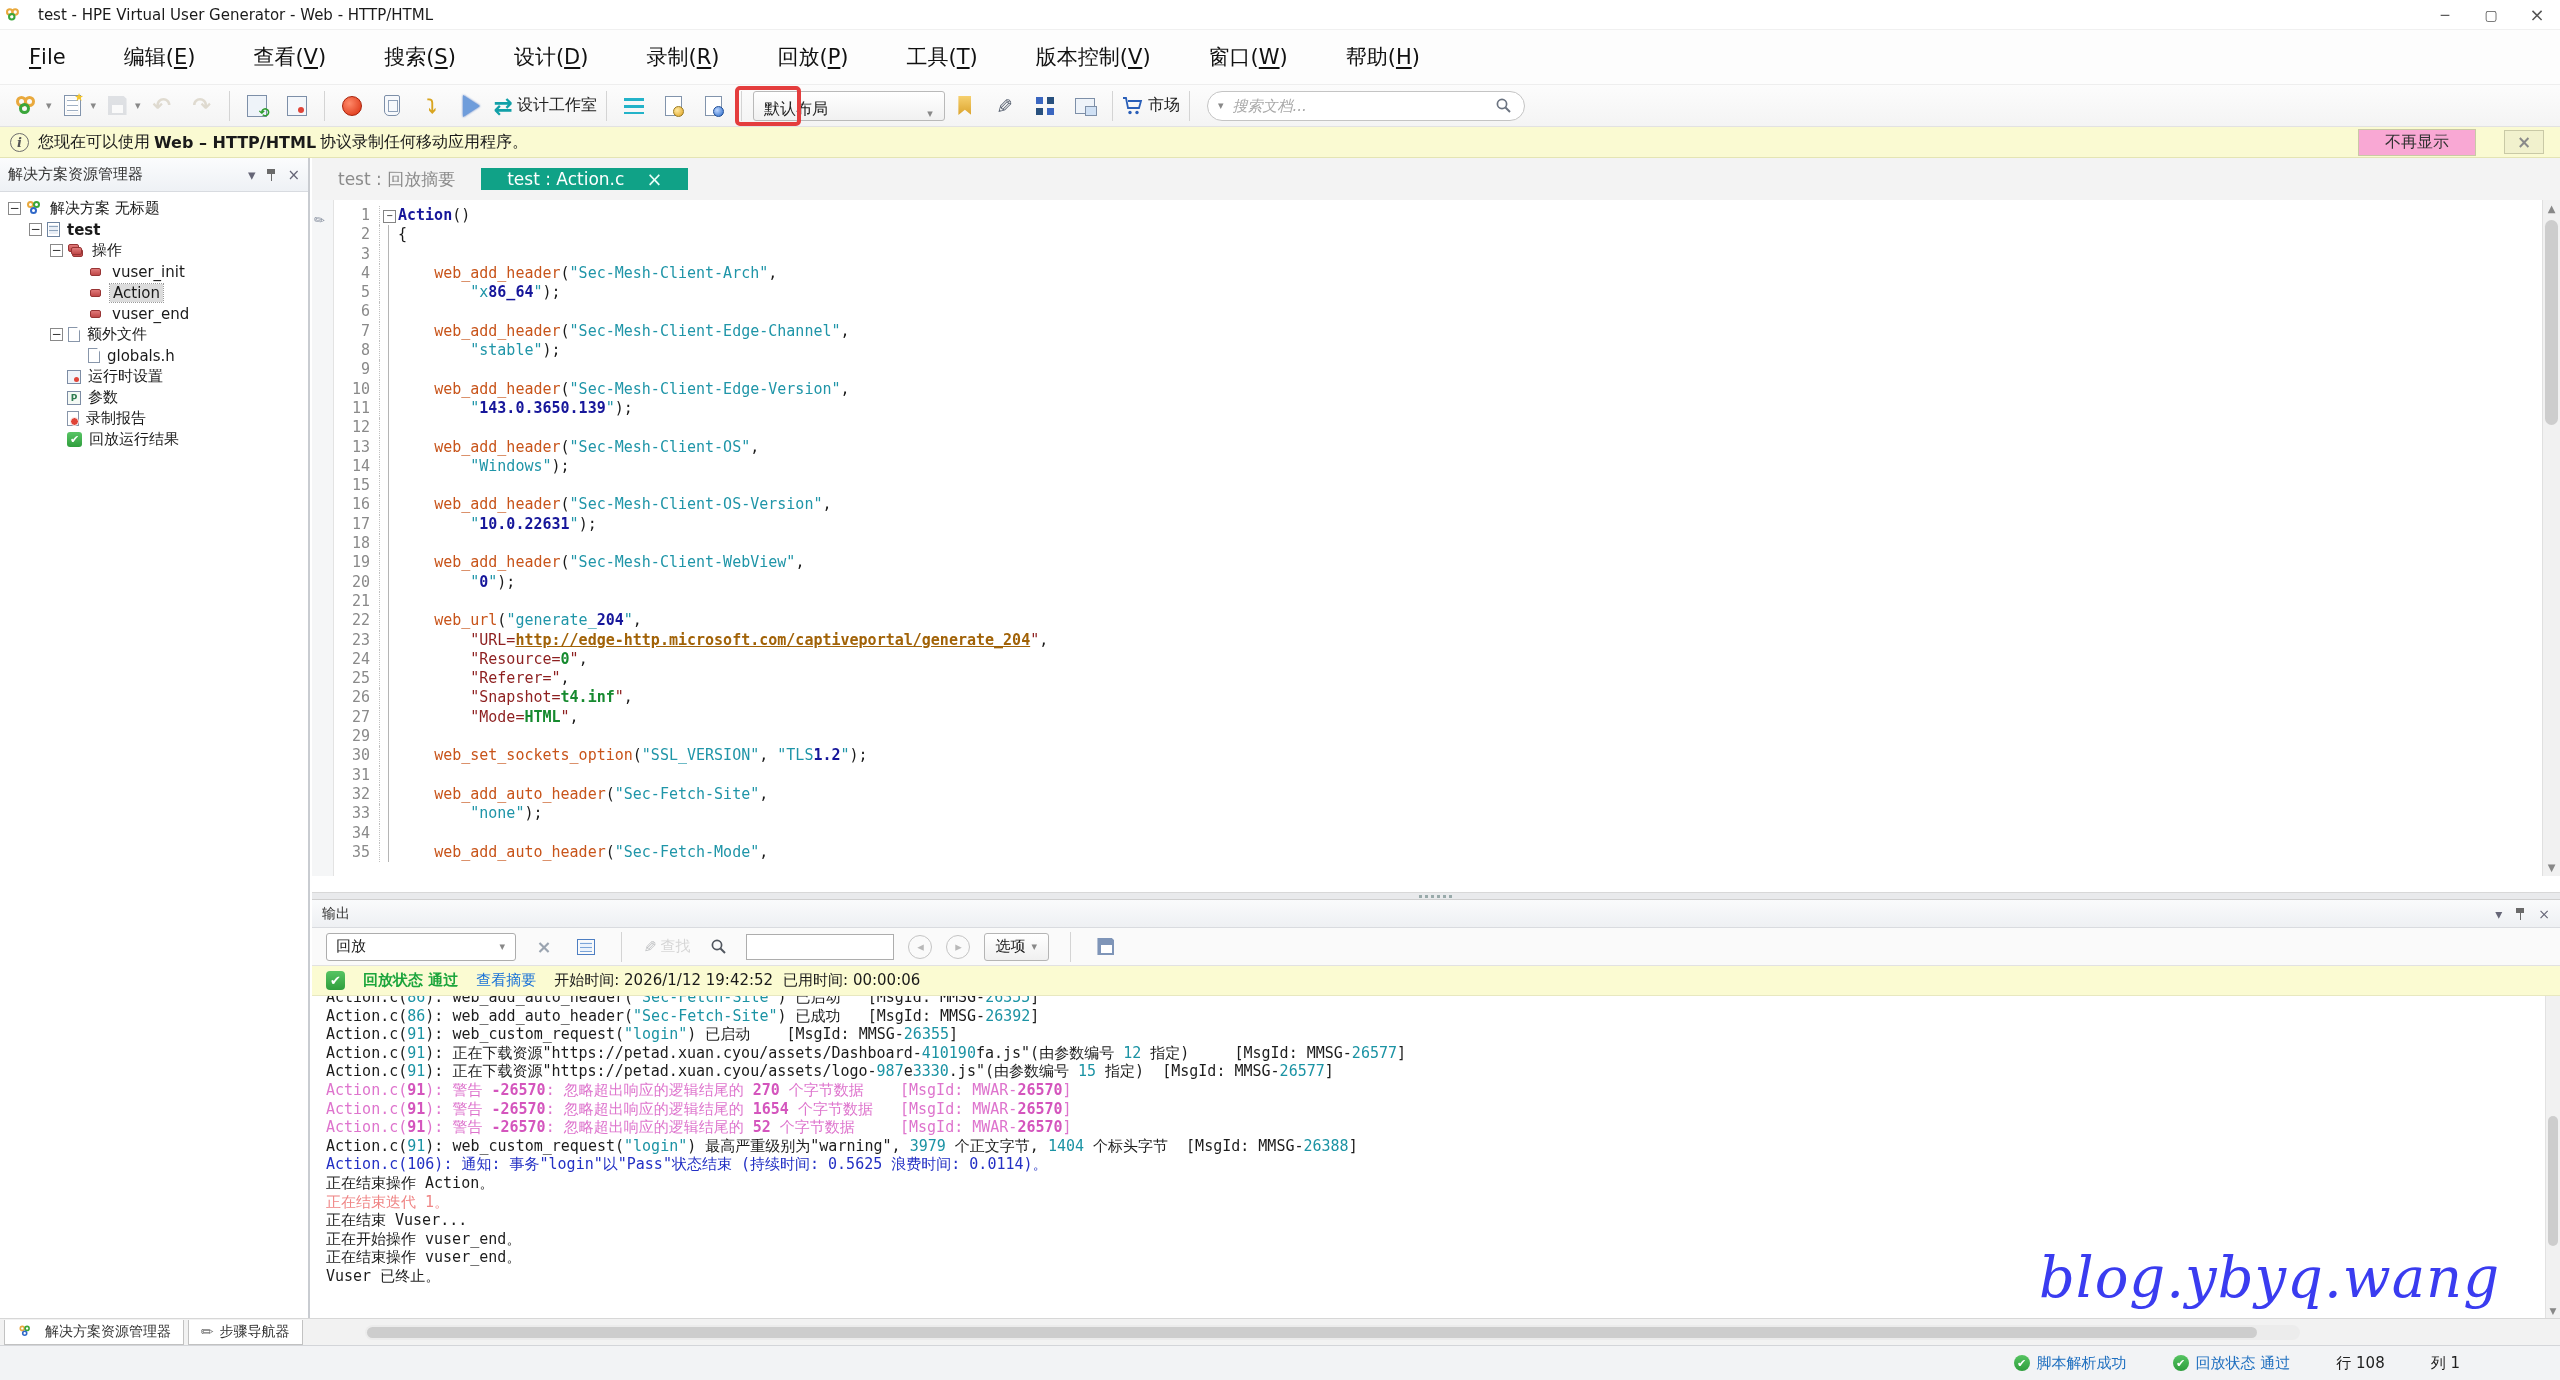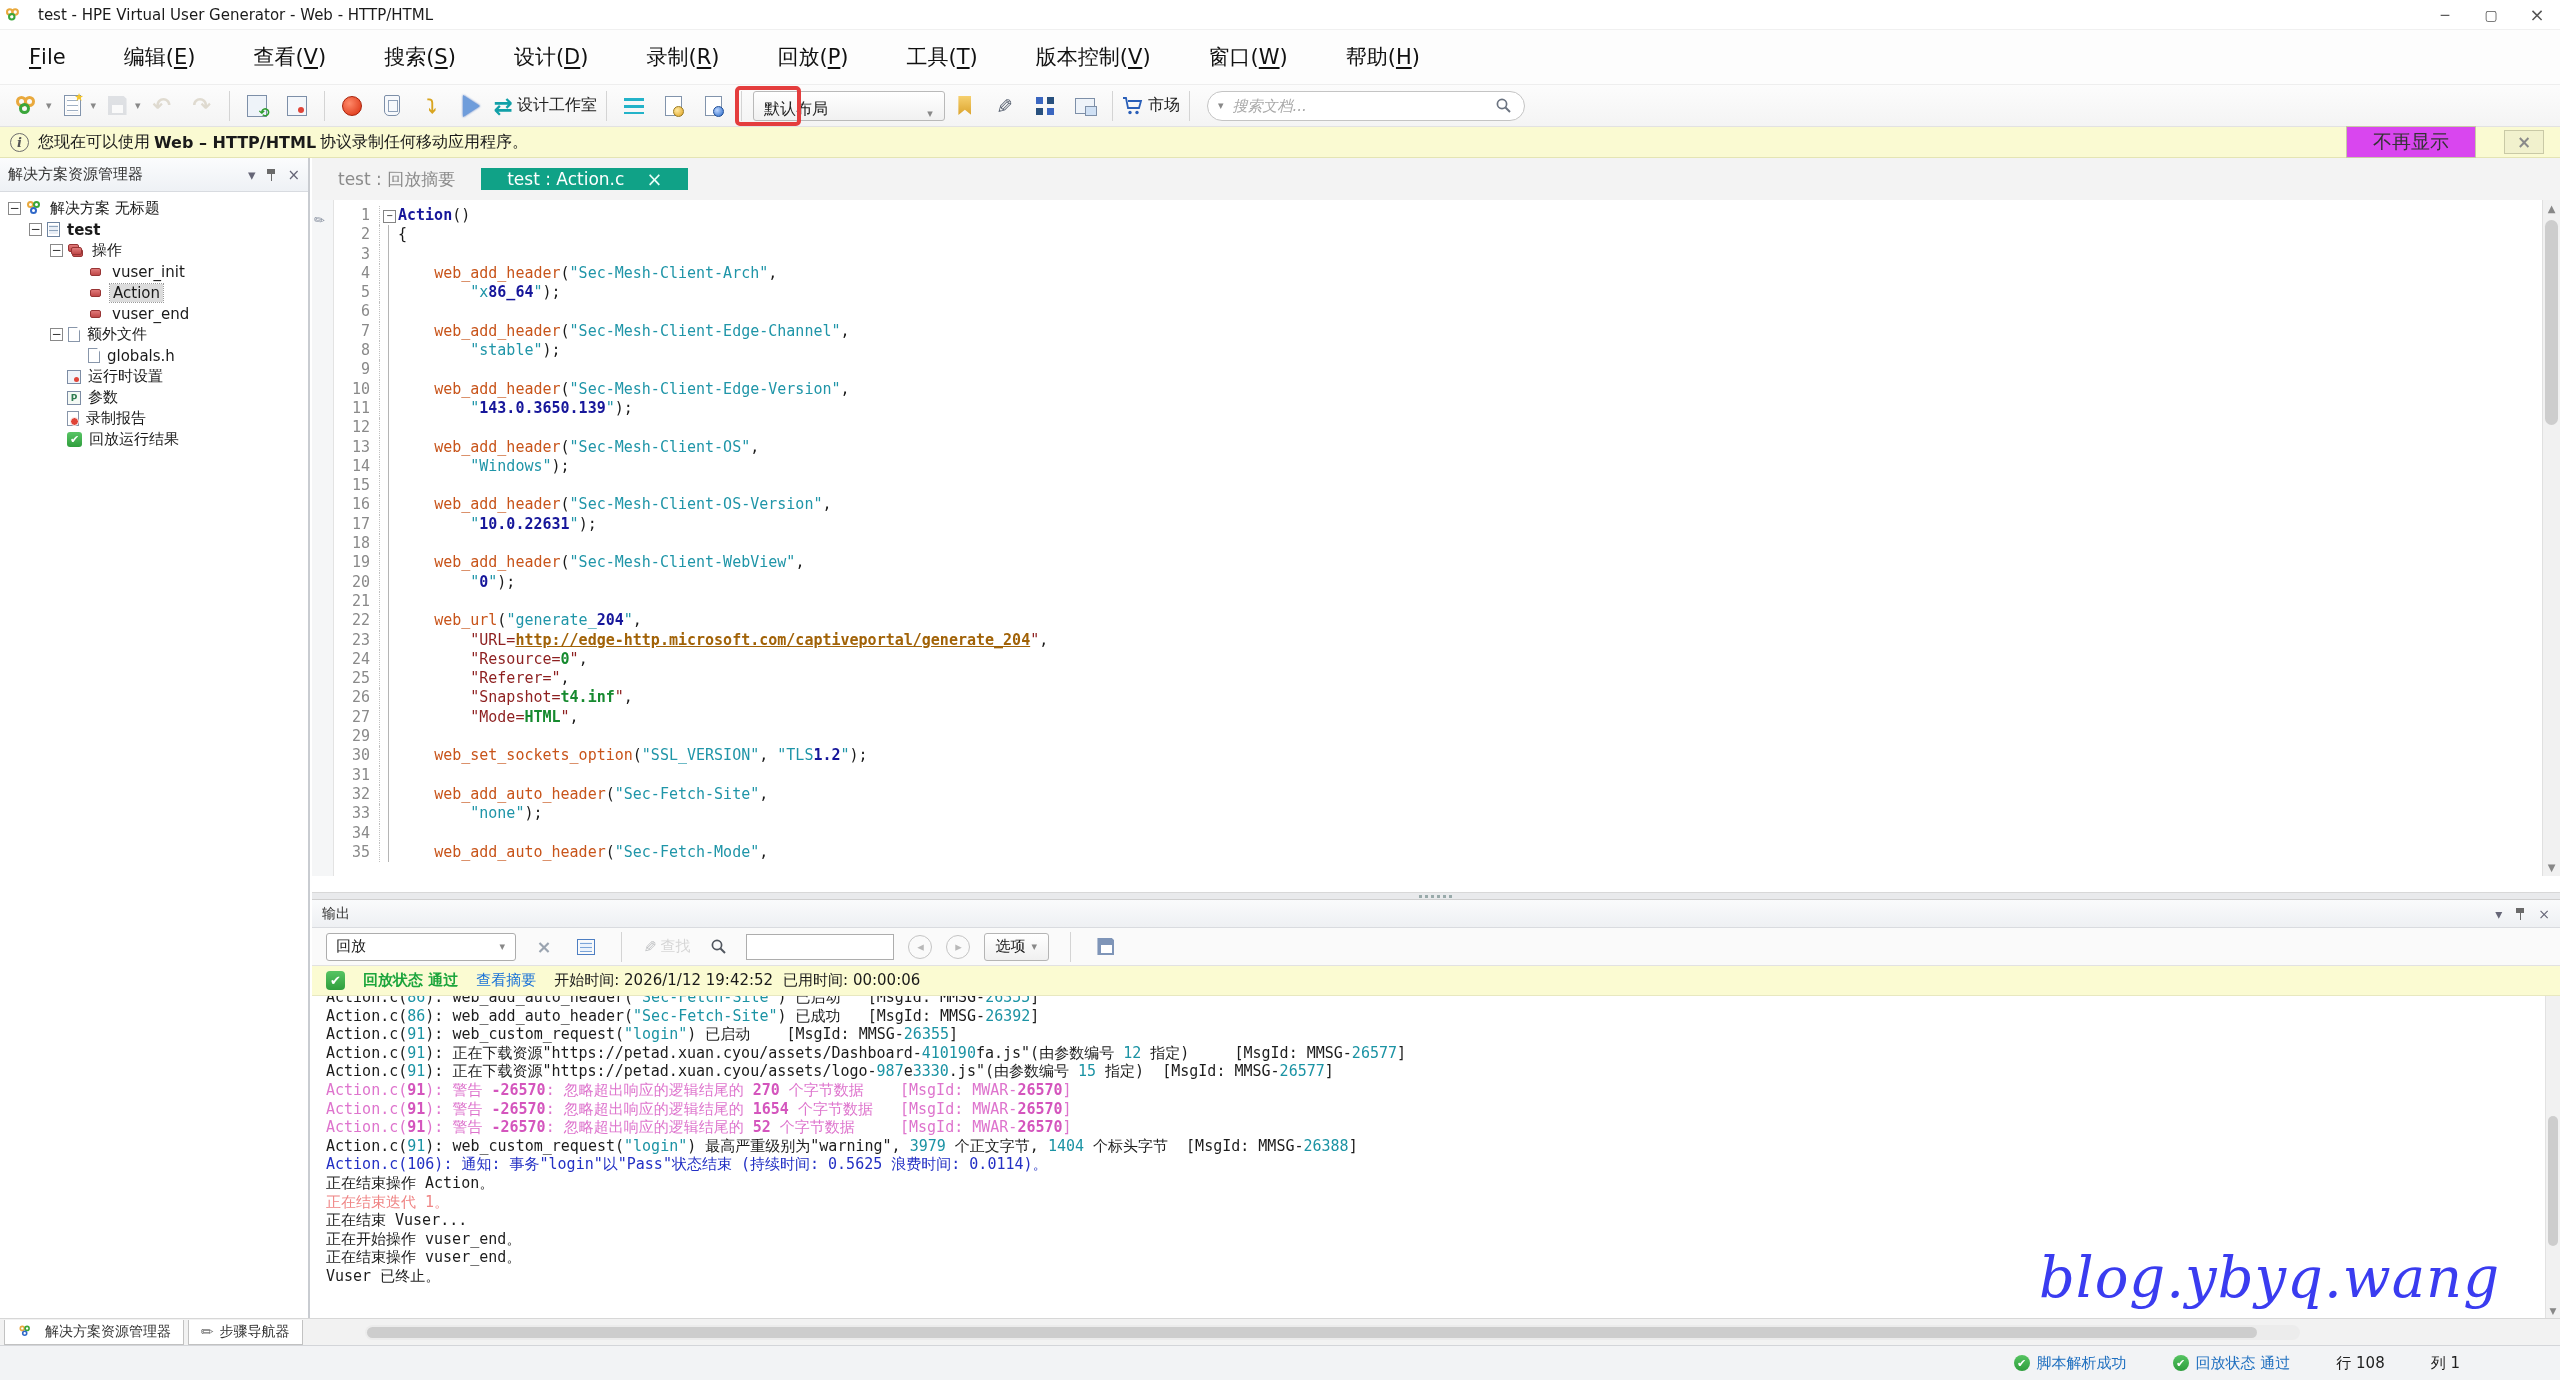--- a/index.html
+++ b/index.html
@@ -73,21 +73,21 @@
   .ic-pin::after{content:"";position:absolute;left:5.5px;top:6px;width:1.5px;height:7px;background:#6a6a6a}
   .ic-info{width:19px;height:19px;border-radius:50%;border:1.5px solid #6d6d6d;color:#555;font-size:13px;font-weight:bold;font-family:"DejaVu Serif",serif;font-style:italic}
   .ic-check{width:19px;height:19px;border-radius:4px;background:linear-gradient(#56c462,#2f9e3d);color:#fff;font-size:13px;font-weight:bold}
   .ic-check.small{width:16px;height:16px;font-size:11px;border-radius:50%}
   .ic-wrench{font-size:15px;color:#777;transform:rotate(-45deg)}
   .ic-xgray{font-size:18px;color:#9aa4b0;font-weight:bold}
   .ic-msgpanel{width:18px;height:16px;border:1px solid #4d7ec2;background:#eaf2fc;background-image:repeating-linear-gradient(#eaf2fc 0 3px,#7ba4d8 3px 4px);background-clip:content-box;padding:2px}
   
   .notice{left:0;top:127px;width:2560px;height:31px;background:#fafad2;border-bottom:1px solid #e4e4b4;display:flex;align-items:center;padding:0 10px;font-size:16px}
   .notice b{margin:0 4px}
-  .notice .dismiss{margin-left:auto;border:1px solid #c9c9a6;background:#d946ef;padding:2px 26px;font-size:19px;color:#333}
+  .notice .dismiss{margin-left:auto;border:1px solid #c9c9a6;background:#f9a8d4;padding:2px 26px;font-size:16px;color:#333}
   .notice .nclose{width:40px;height:24px;border:1px solid #c9c9a6;background:#f1f1cd;display:flex;align-items:center;justify-content:center;color:#8a8a8a;font-size:17px;font-weight:bold;margin-left:28px;margin-right:6px}
   
   .sidebar{left:0;top:158px;width:310px;height:1160px;background:#fff;border-right:2px solid #c9ccd1;display:flex;flex-direction:column}
   .side-head{height:34px;background:linear-gradient(#fbfcfd,#eef1f5);border-bottom:1px solid #d8dbe0;display:flex;align-items:center;padding:0 8px;font-size:15px;color:#333}
   .side-head .hicons{margin-left:auto;display:flex;align-items:center;gap:10px;color:#667}
   .tree{padding-top:6px;font-size:15px}
   .trow{height:21px;display:flex;align-items:center;white-space:nowrap}
   .trow.sel .tlab{background:#dcdcdc;outline:1px dotted #9a9a9a;padding:0 3px}
   .trow .tlab{padding:0 2px}
   .trow.bold .tlab{font-weight:bold}

